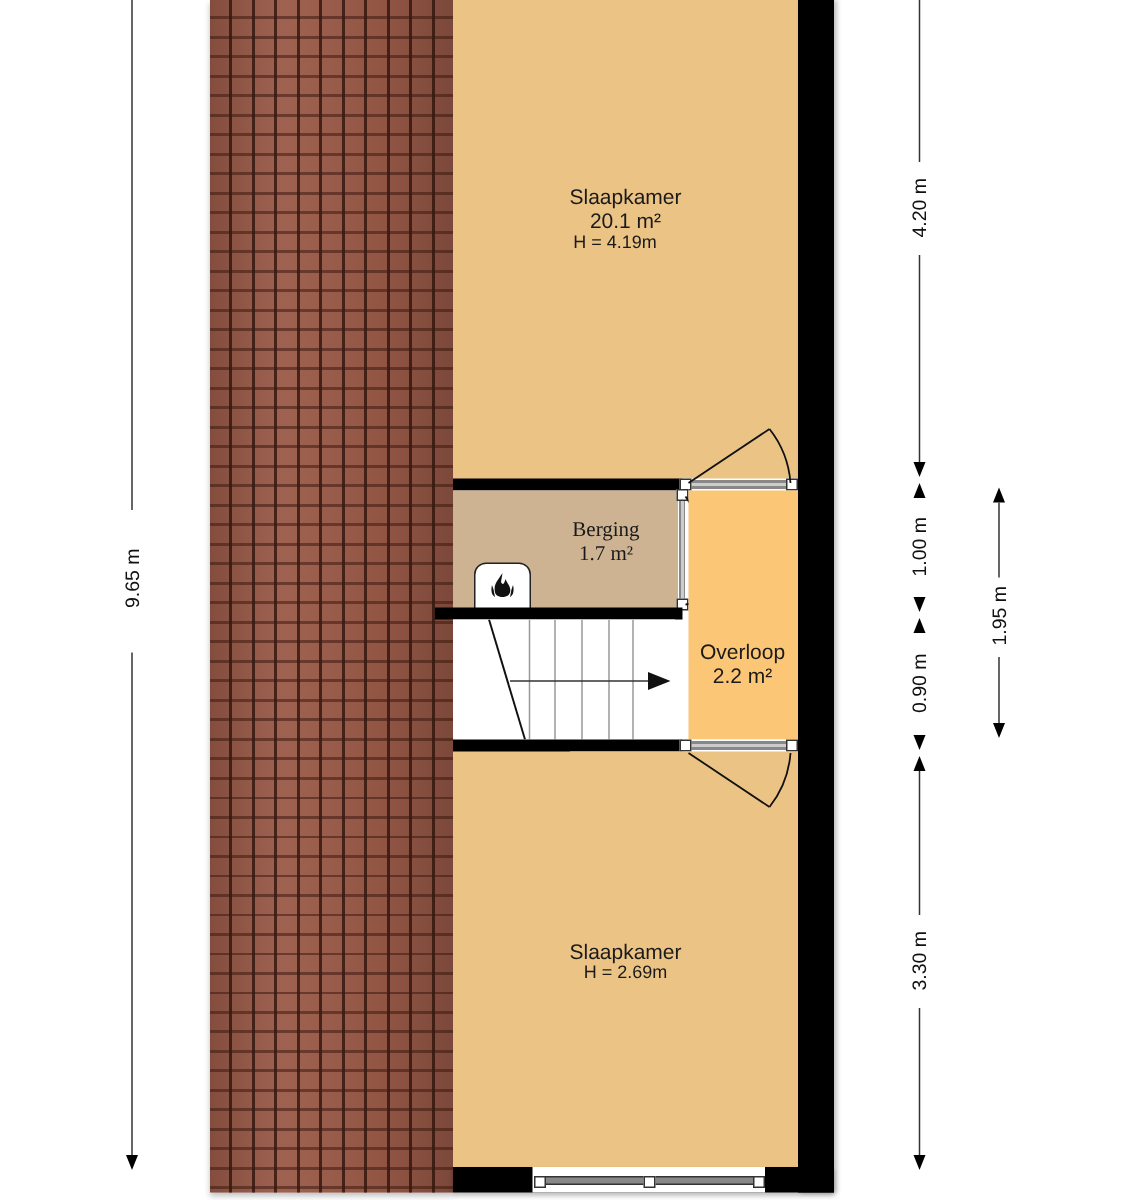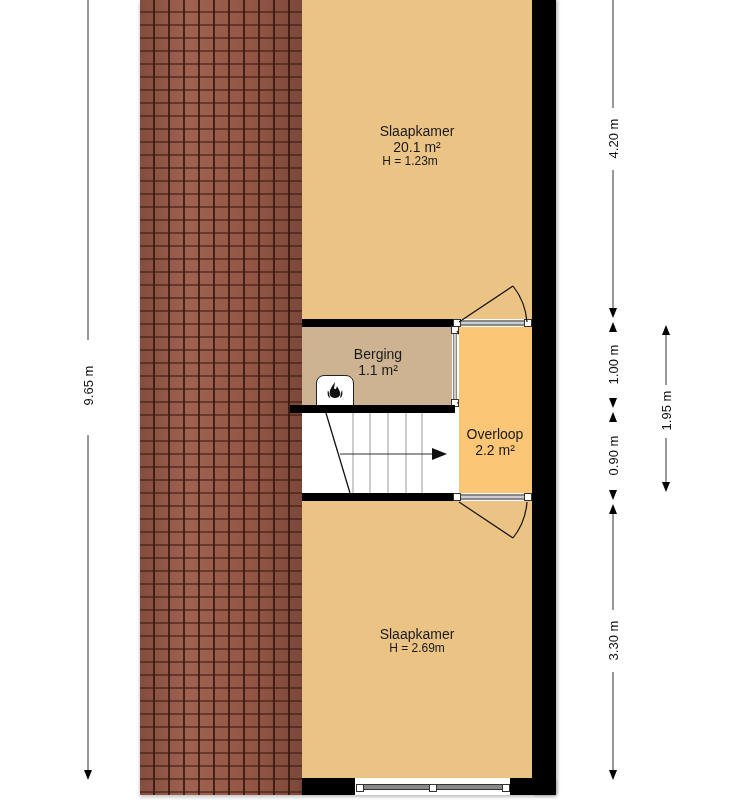--- a/index.html
+++ b/index.html
@@ -44,39 +44,39 @@
   <polygon points="4,770 12,770 8,780" fill="#000"></polygon>
 </svg>
 <div class="abs dim-text" style="left:58px;top:378px;width:60px;text-align:center;">9.65 m</div>
 
 <div class="abs roof"></div>
 
 <div class="abs room-bed" style="left:302px;top:0;width:230px;height:320px;"></div>
 <div class="abs label" style="left:302px;top:123px;width:230px;">
   <div class="name">Slaapkamer</div>
   <div class="area">20.1 m²</div>
-  <div class="height" style="margin-right:14px;">H = 1.23m</div>
+  <div class="height" style="margin-right:14px;">H = 4.19m</div>
 </div>
 
 <div class="abs wall" style="left:532px;top:0;width:24px;height:795px;box-shadow:2px 0 3px rgba(0,0,0,0.25);"></div>
 
 <div class="abs wall" style="left:302px;top:319px;width:153px;height:8px;"></div>
 
 <div class="abs" style="left:455px;top:319px;width:77px;height:8px;background:linear-gradient(#fff 0 1px,#888 1px 3px,#ccc 3px 5px,#888 5px 7px,#fff 7px);"></div>
 <div class="abs window-post" style="left:453px;top:319px;"></div>
 <div class="abs window-post" style="left:524px;top:319px;"></div>
 <svg class="abs" style="left:455px;top:280px;width:80px;height:45px;" viewBox="0 0 80 45">
   <line x1="4" y1="42" x2="58" y2="6" stroke="#111" stroke-width="1.2"></line>
   <path d="M58 6 A66 66 0 0 1 72 42" fill="none" stroke="#111" stroke-width="1.2"></path>
 </svg>
 
 <div class="abs room-berging" style="left:302px;top:327px;width:150px;height:80px;"></div>
-<div class="abs label" style="left:318px;top:346px;width:120px;">
+<div class="abs label" style="left:344px;top:346px;width:120px;font-family:Liberation Serif, serif;">
   <div class="name">Berging</div>
-  <div class="area">1.1 m²</div>
+  <div class="area">1.7 m²</div>
 </div>
 
 <div class="abs" style="left:316px;top:375px;width:38px;height:32px;background:#fff;border:1px solid #222;border-radius:8px 8px 0 0;box-sizing:border-box;">
   <svg width="36" height="30" viewBox="0 0 36 30">
     <path d="M18 6 C14 12 12 14 13 19 C14 23 22 23 23 19 C24 15 21 13 20 10 C19 14 18 14 17 12 Z" fill="#111"></path>
     <path d="M11 14 C10 18 11 21 13 22 L12 17 Z" fill="#111"></path>
     <path d="M25 14 C26 18 25 21 23 22 L24 17 Z" fill="#111"></path>
   </svg>
 </div>
 

